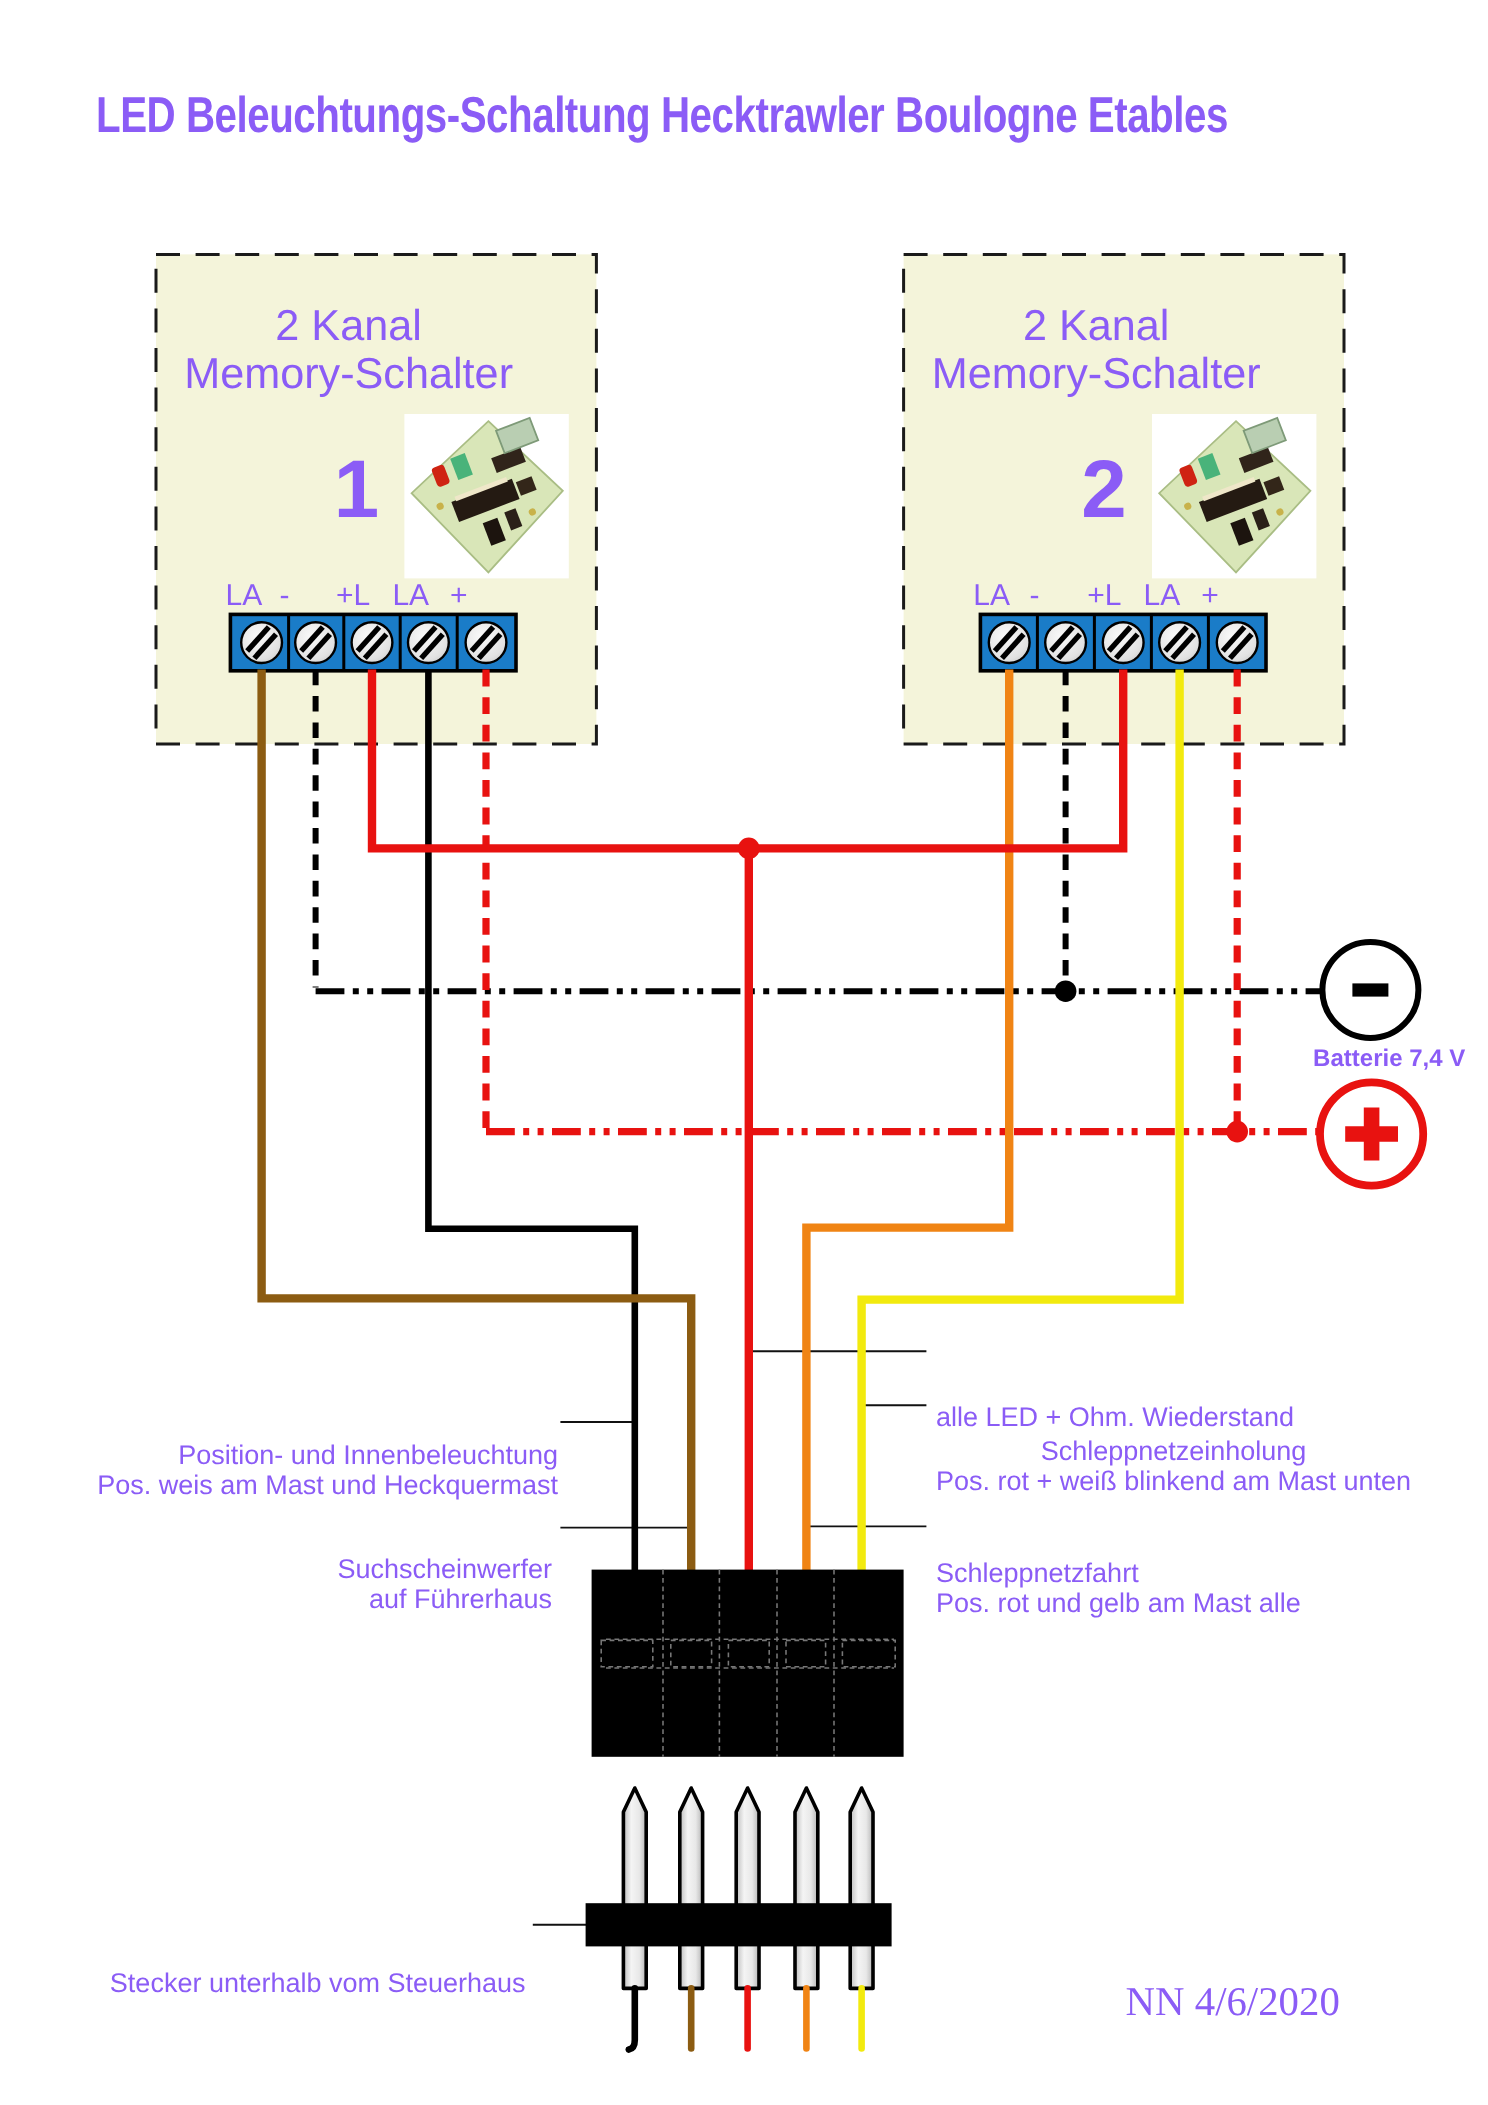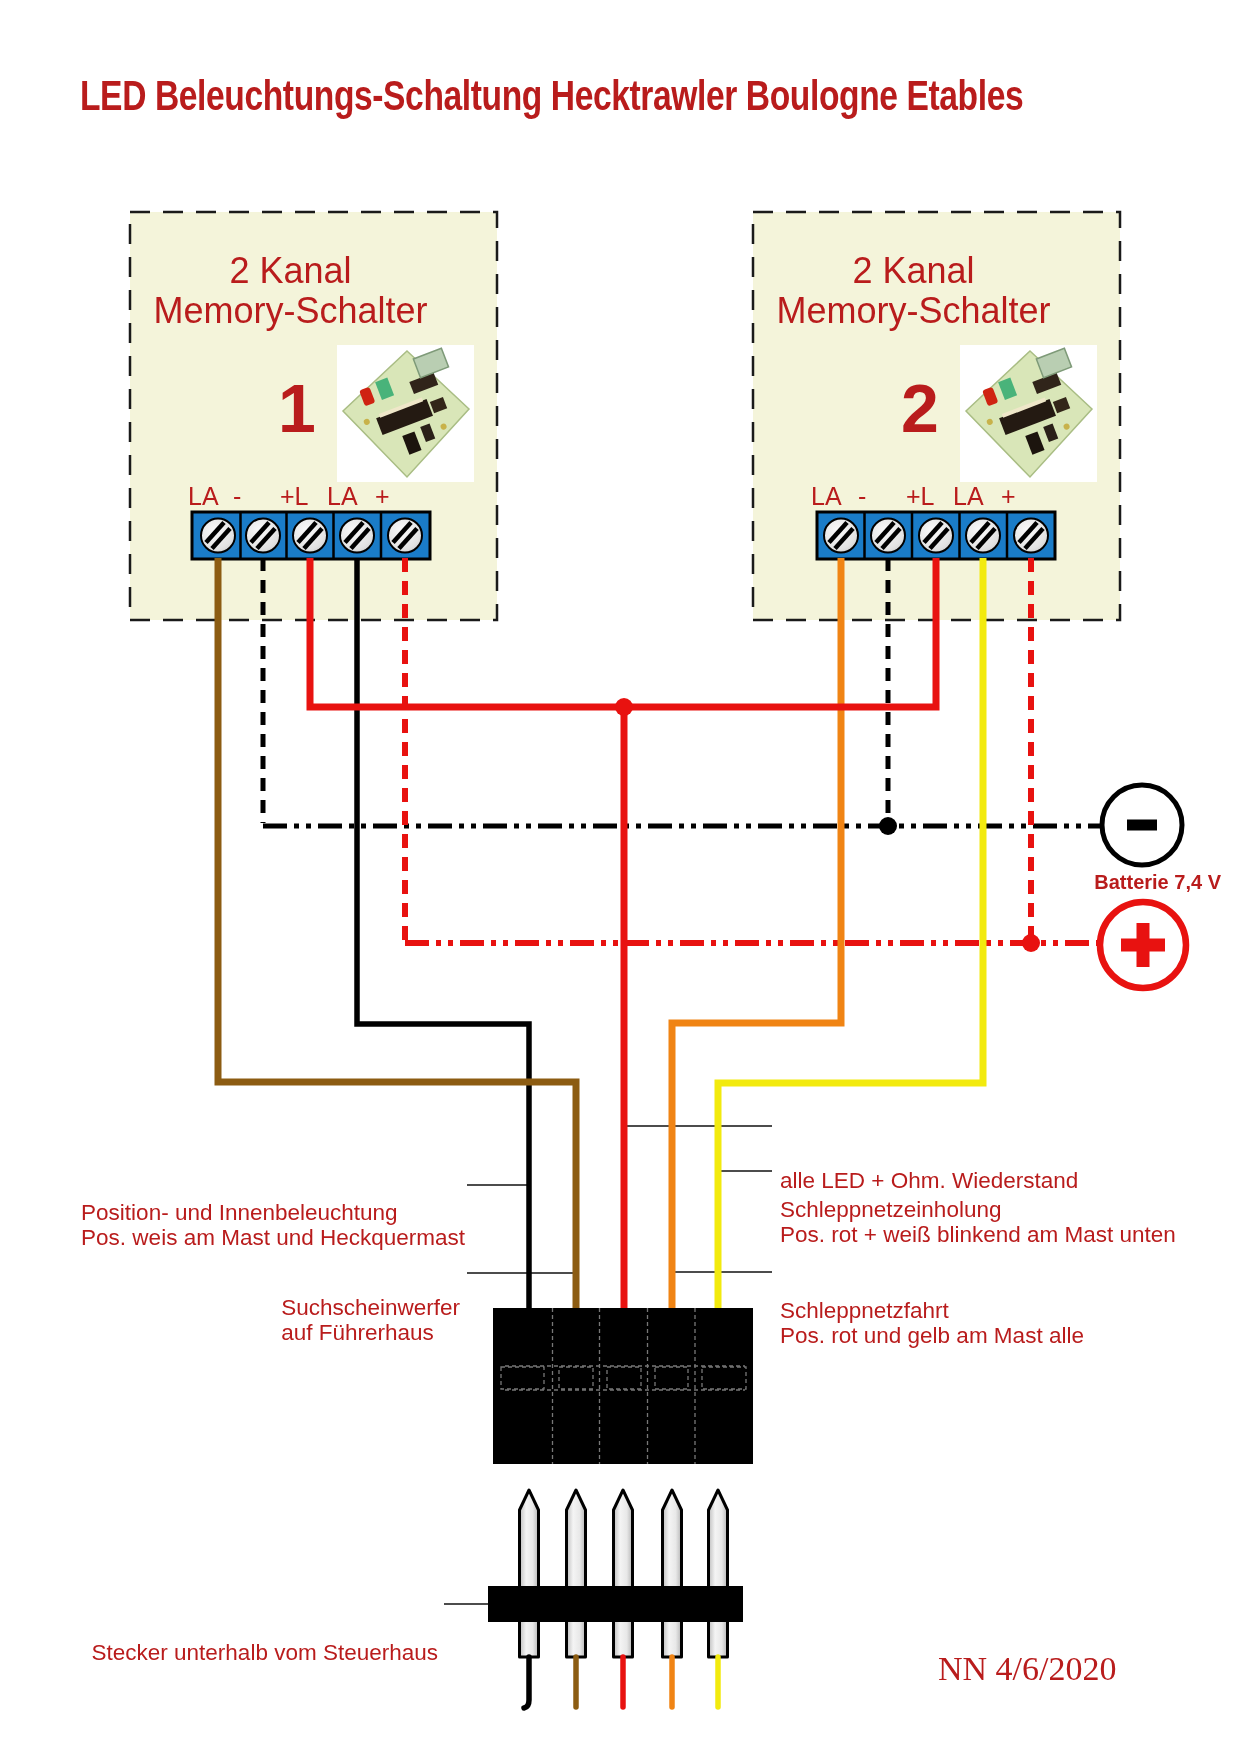--- a/index.html
+++ b/index.html
@@ -1,27 +1,27 @@
 <!DOCTYPE html>
 <html><head>
 <meta charset="utf-8">
 <style>
   html,body{margin:0;padding:0;background:#ffffff;}
   #canvas{position:relative;width:1240px;height:1754px;background:#ffffff;
-          font-family:"Liberation Sans", sans-serif;color:#b91c1c;overflow:hidden;}
+          font-family:"Liberation Sans", sans-serif;color:#8b5cf6;overflow:hidden;}
   #diagram-svg{position:absolute;left:0;top:0;}
   .abs{position:absolute;}
   #title{top:72px;left:80px;font-size:42px;font-weight:bold;white-space:nowrap;
          transform:scaleX(0.80);transform-origin:left center;letter-spacing:-0.5px;}
   .box-header{top:251px;width:321px;text-align:center;font-size:36px;line-height:40px;}
   .box-number{top:374px;width:90px;text-align:center;font-size:68px;line-height:68px;font-weight:bold;}
   .tlabel{width:60px;font-size:25px;line-height:26px;top:483px;}
   .ann{font-size:22.5px;line-height:25px;white-space:nowrap;margin-top:48px;}
   .ann.r{text-align:left;}
-  .ann.l{}
+  .ann.l{text-align:right;}
   #battery-label{top:871px;right:19px;font-size:20px;font-weight:bold;white-space:nowrap;}
   #date{top:1650px;left:938px;font-size:34px;font-family:Liberation Serif, serif;}
 </style>
 </head>
 <body>
 
 <div id="canvas">
 
 <svg id="diagram-svg" width="1240" height="1754" viewBox="0 0 1240 1754">
   <defs>
@@ -186,21 +186,21 @@
 <span class="abs tlabel" style="left:811px;">LA</span>
 <span class="abs tlabel" style="left:858px;">-</span>
 <span class="abs tlabel" style="left:906px;">+L</span>
 <span class="abs tlabel" style="left:953px;">LA</span>
 <span class="abs tlabel" style="left:1001px;">+</span>
 
 <div id="battery-label" class="abs">Batterie 7,4 V</div>
 
 <div class="abs ann r" style="left:780px;top:1120px;">alle LED + Ohm. Wiederstand</div>
 
-<div class="abs ann r" style="left:780px;top:1149px;">
+<div class="abs ann r" style="left:780px;top:1149px;text-align:center;">
   <div>Schleppnetzeinholung</div>
   <div>Pos. rot + weiß blinkend am Mast unten</div>
 </div>
 
 <div class="abs ann r" style="left:780px;top:1250px;">
   <div>Schleppnetzfahrt</div>
   <div>Pos. rot und gelb am Mast alle</div>
 </div>
 
 <div class="abs ann l" style="right:775px;top:1152px;">

